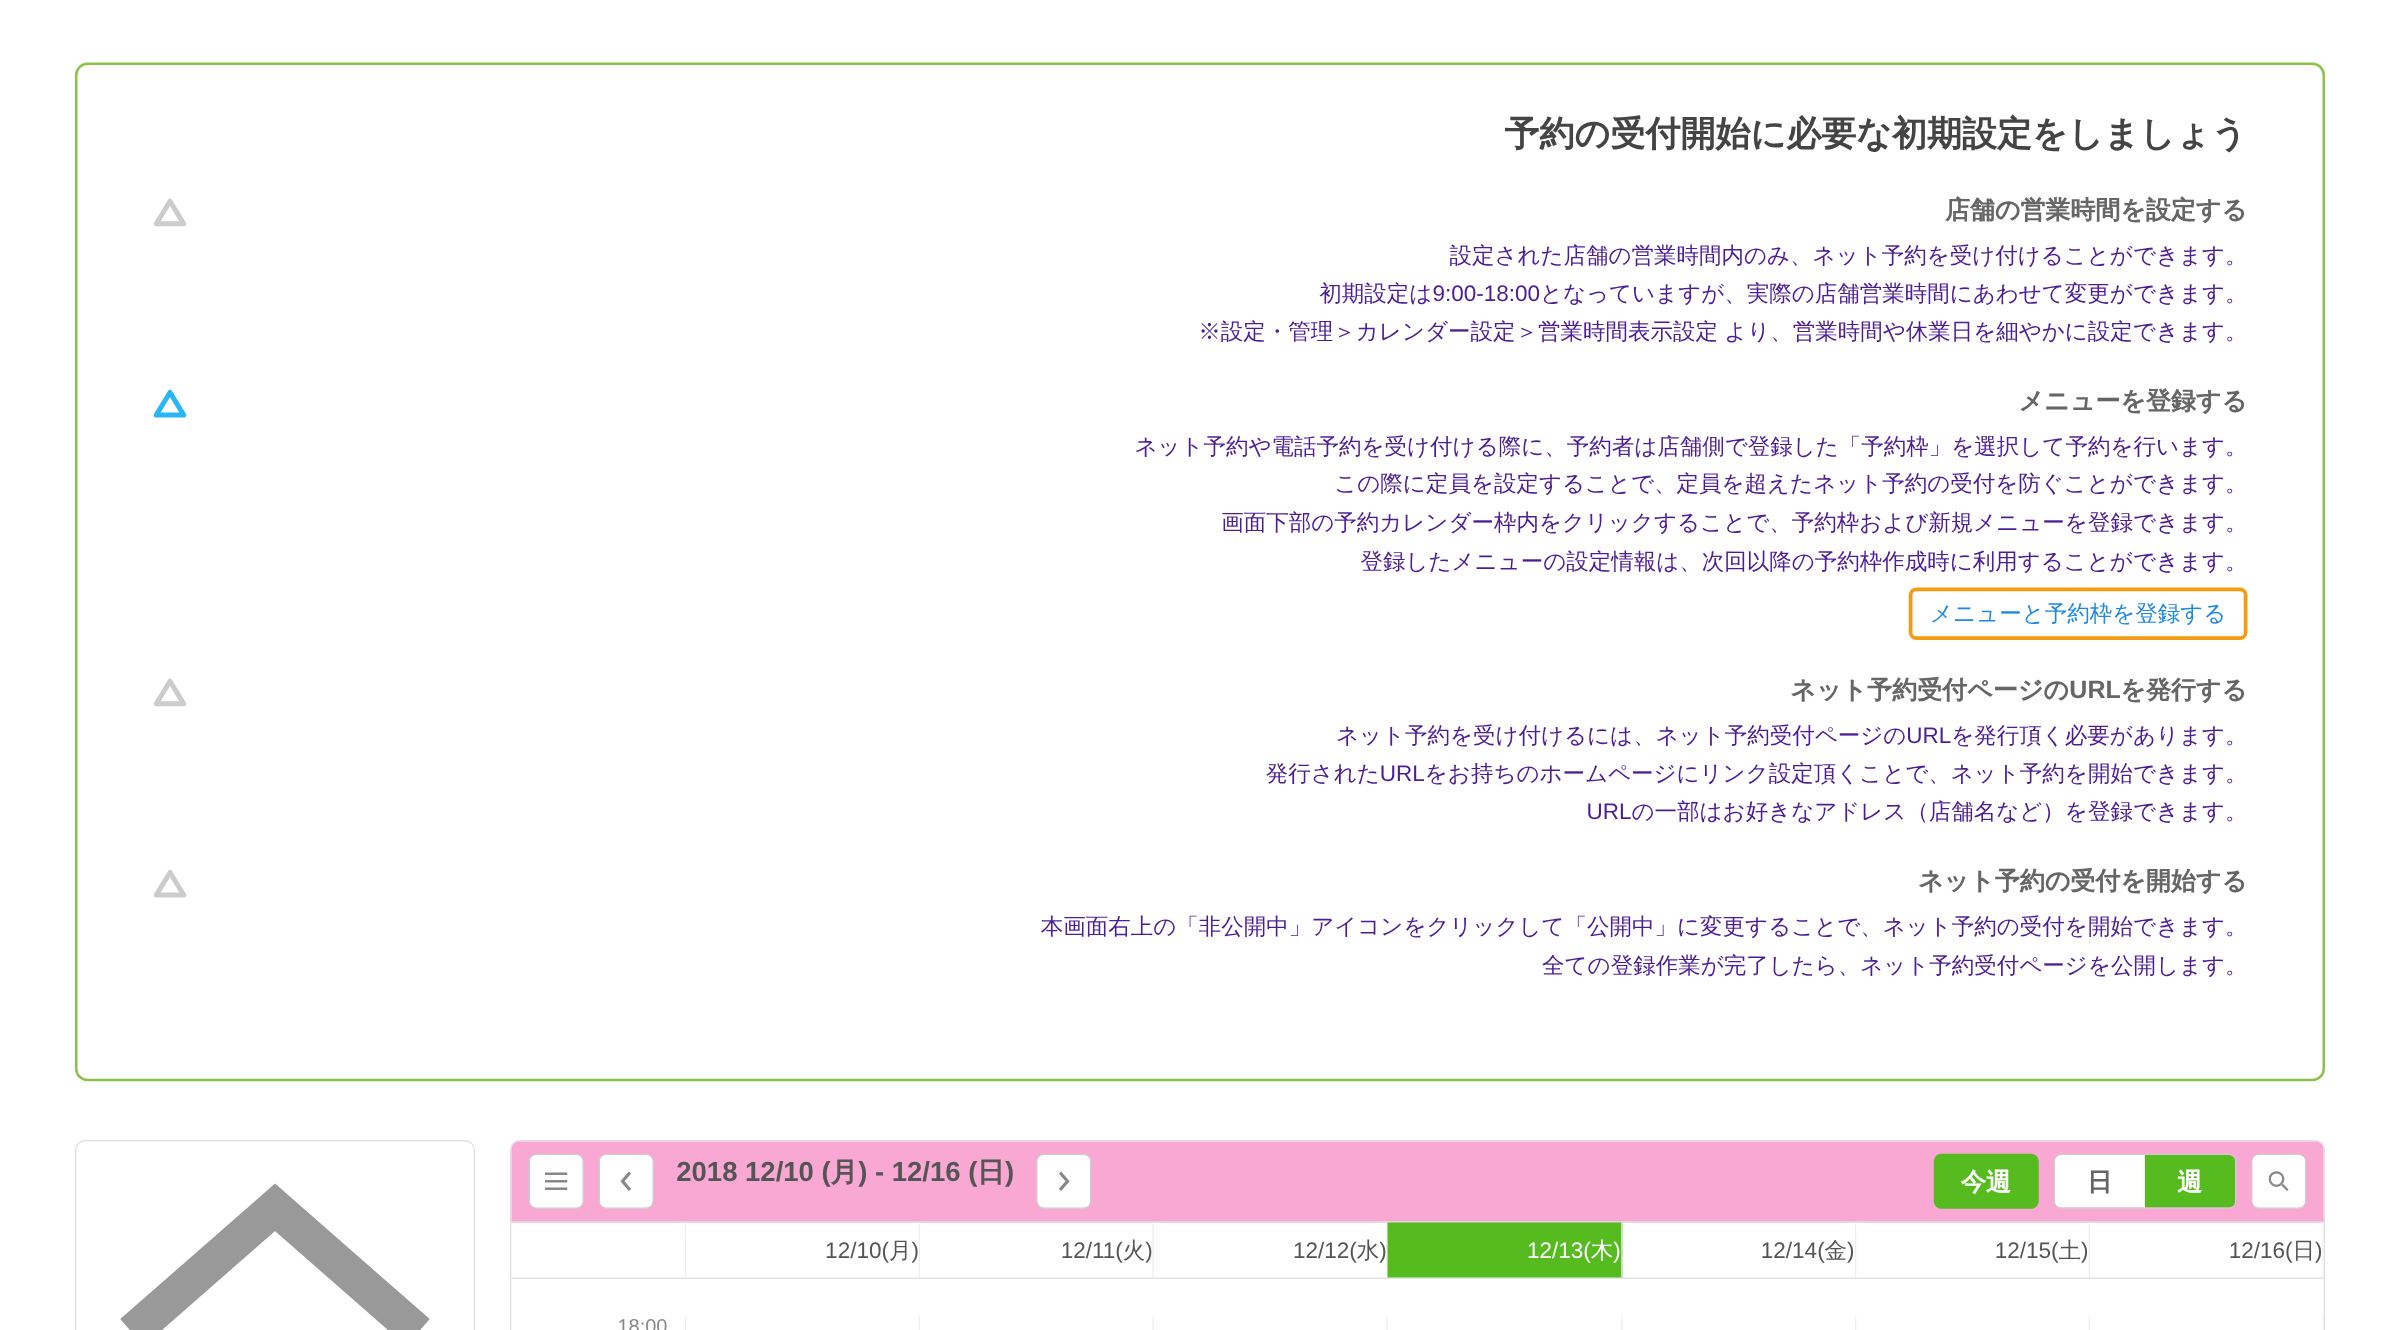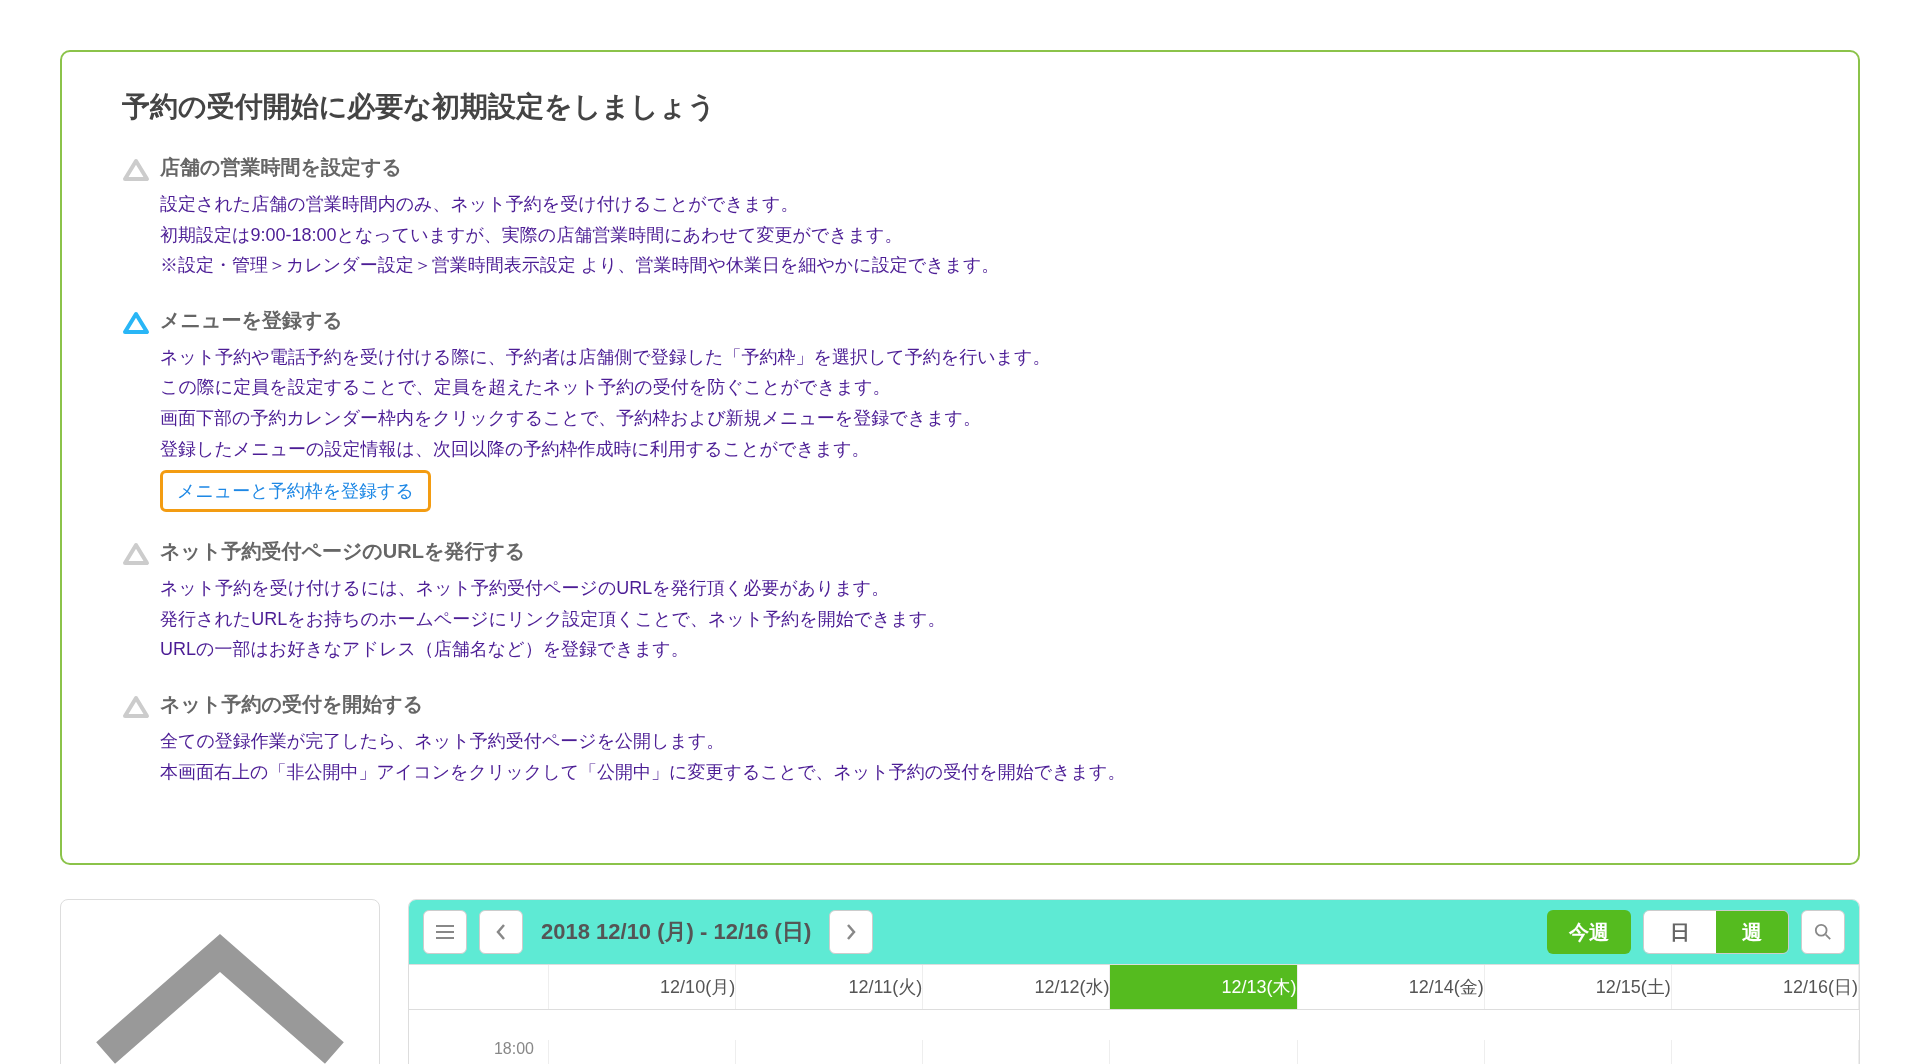--- a/index.html
+++ b/index.html
@@ -3,21 +3,22 @@
 <meta charset="utf-8">
 <style>
   * { box-sizing: border-box; margin: 0; padding: 0; }
   body {
     font-family: "Hiragino Kaku Gothic Pro", "Meiryo", sans-serif;
     background: #fff;
     color: #333;
     width: 1920px;
   }
   .wrapper {
-    padding: 50px 60px 4px 60px;
+    padding: 50px 60px 17px 60px;
+    text-align: right;
   }
   .setup-panel {
     border: 2px solid #8bc34a;
     border-radius: 10px;
     padding: 36px 60px 50px 60px;
     margin-bottom: 30px;
   }
   .setup-title {
     font-size: 28px;
     font-weight: bold;
@@ -85,22 +86,21 @@
 
   .sched {
     flex: 1;
     border: 1px solid #ddd;
     border-radius: 8px;
     overflow: hidden;
     background: #fff;
   }
   .sched-toolbar {
     display: flex;
-    align-items: center;
-    background: #5eead4;
+    background: #f9a8d4;
     border-bottom: 1px solid #ddd;
     padding: 10px 14px;
     gap: 12px;
   }
   .tb-btn {
     width: 44px;
     height: 44px;
     border: 1px solid #ccc;
     border-radius: 6px;
     background: #fff;
@@ -231,22 +231,22 @@
             </div>
           </div>
         </div>
         <div class="step">
           <div class="step-icon"><svg viewBox="0 0 28 24">
               <path d="M14 3 L25 21 L3 21 Z" fill="none" stroke="#ccc" stroke-width="4" stroke-linejoin="round"></path>
             </svg></div>
           <div class="step-body">
             <div class="step-heading">ネット予約の受付を開始する</div>
             <div class="step-desc">
+              <div>本画面右上の「非公開中」アイコンをクリックして「公開中」に変更することで、ネット予約の受付を開始できます。</div>
               <div>全ての登録作業が完了したら、ネット予約受付ページを公開します。</div>
-              <div>本画面右上の「非公開中」アイコンをクリックして「公開中」に変更することで、ネット予約の受付を開始できます。</div>
             </div>
           </div>
         </div>
       </div>
   </div>
 </div>
 
 <div class="lower">
   <div class="mini-cal">
     <div class="nav-up">

